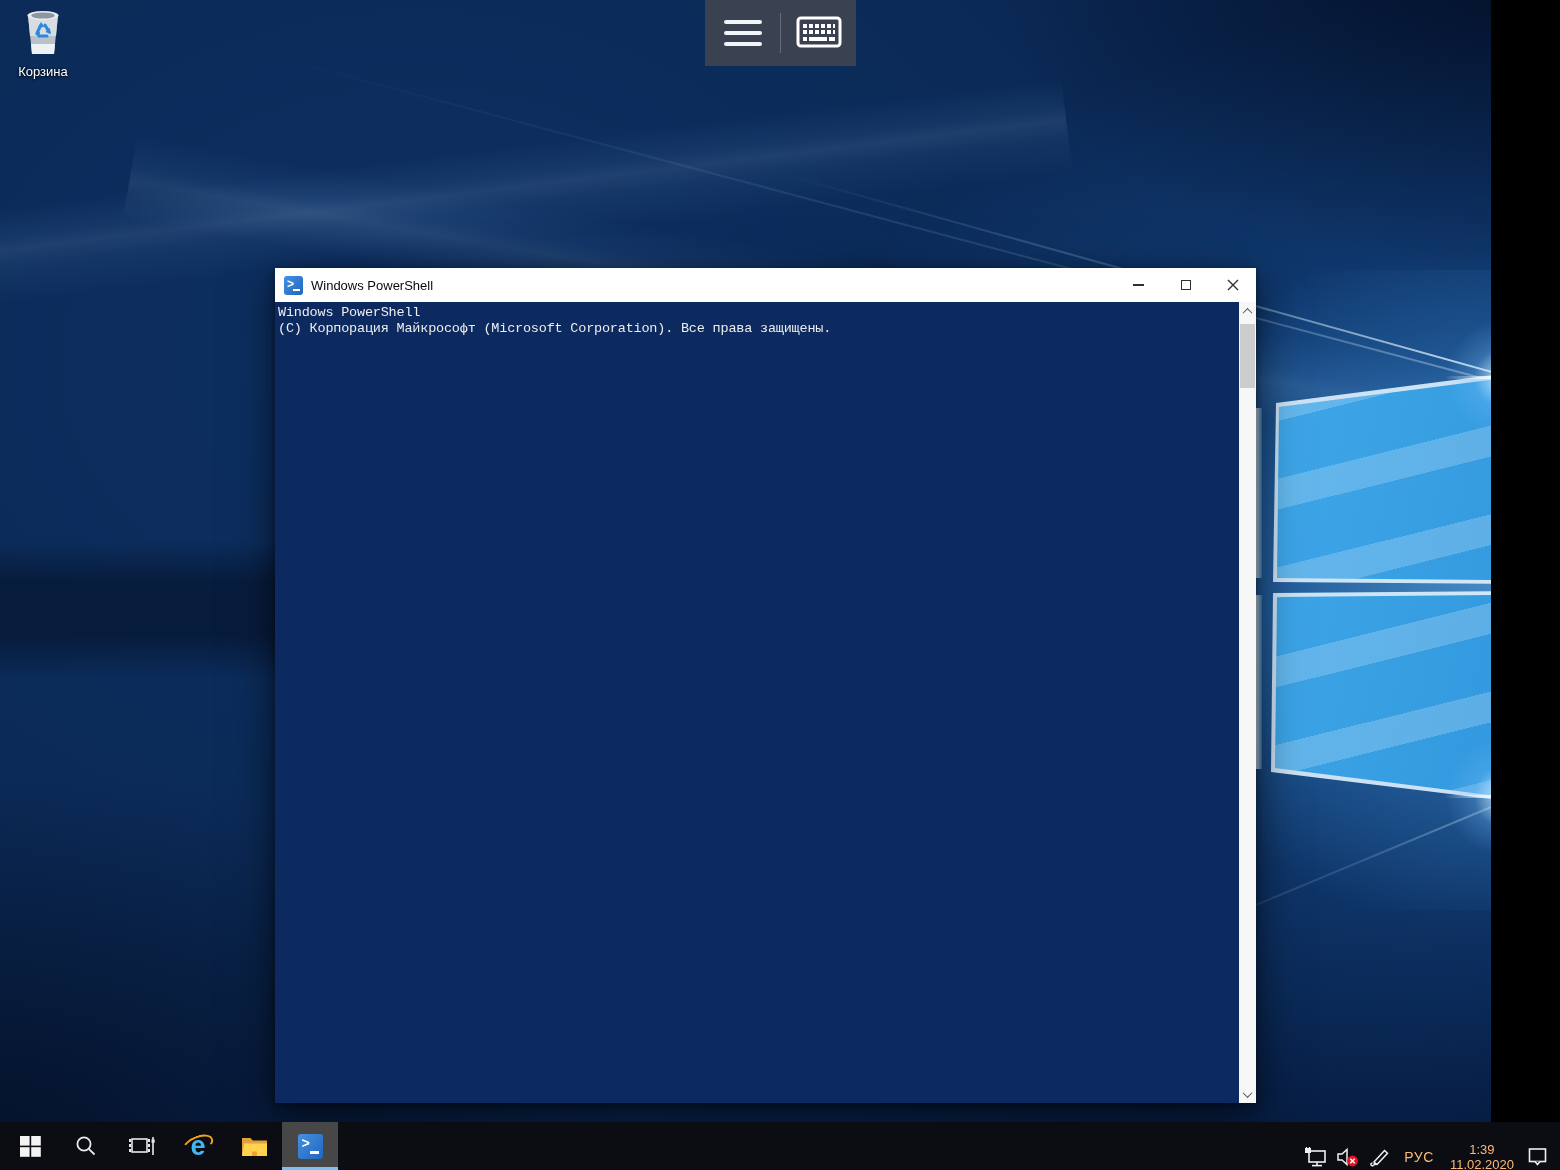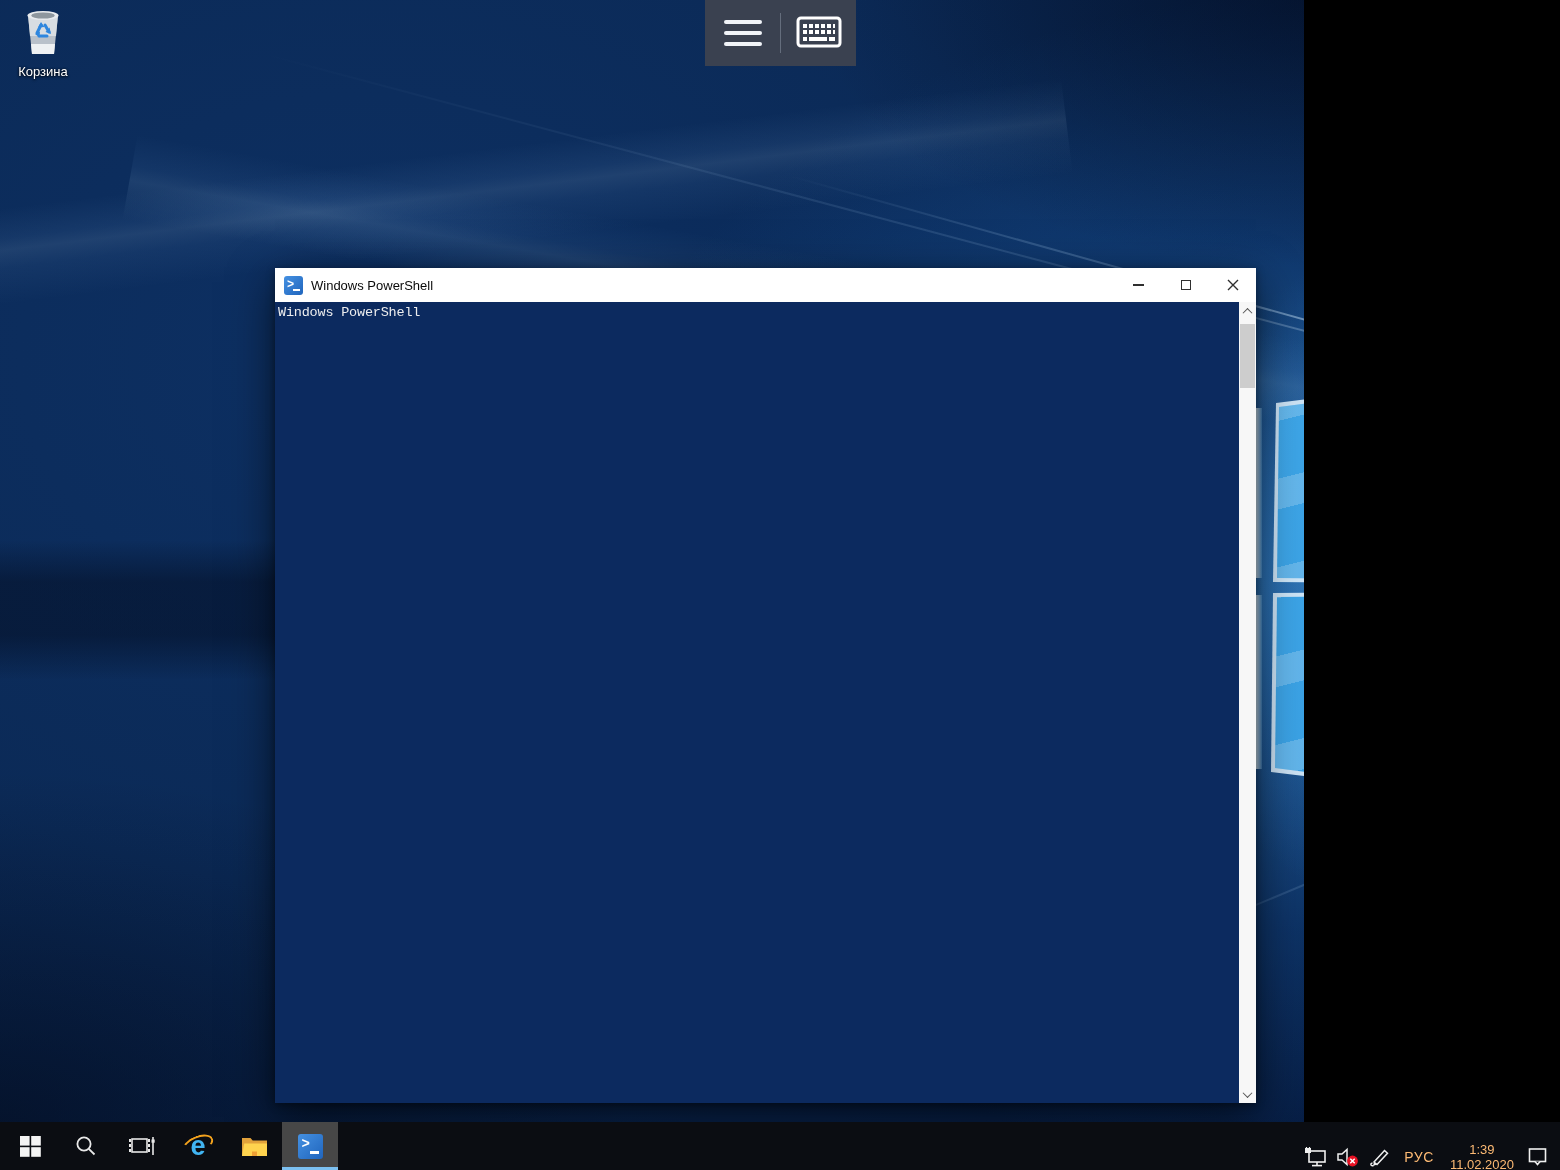--- a/index.html
+++ b/index.html
@@ -1,21 +1,21 @@
 <!DOCTYPE html>
 <html><head>
 <meta charset="utf-8">
 <style>
   * { margin:0; padding:0; box-sizing:border-box; }
   html,body { width:1560px; height:1170px; overflow:hidden; background:#000;
               font-family:"Liberation Sans", sans-serif; }
   .screen { position:relative; width:1560px; height:1170px; overflow:hidden; }
 
   
-  .desktop { position:absolute; left:0; top:0; width:1304px; height:1122px; overflow:hidden;
+  .desktop { position:absolute; left:0; top:0; width:1491px; height:1122px; overflow:hidden;
     background:
       radial-gradient(1050px 820px at 101% 52%, rgba(64,156,232,.58), rgba(28,98,178,.30) 42%, rgba(8,36,88,0) 72%),
       radial-gradient(1500px 1150px at 28% 32%, #0d3063 0%, #0b2a57 46%, #071e44 78%, #05173a 100%);
   }
   .wall-layer { position:absolute; pointer-events:none; }
   .vignette { left:0; top:0; right:0; bottom:0;
     background:
       radial-gradient(900px 500px at 0% 100%, rgba(2,8,22,.55), transparent 70%),
       radial-gradient(700px 380px at 100% 0%, rgba(2,10,28,.55), transparent 70%); }
   .beam-a { left:-180px; top:40px; width:1250px; height:300px; transform:rotate(-7deg);
@@ -215,20 +215,21 @@
           </button>
           <button class="ctrl">
             <svg width="12" height="12" viewBox="0 0 12 12">
               <path d="M1,1 L11,11 M11,1 L1,11" stroke="#2f2f2f" stroke-width="1.4"></path>
             </svg>
           </button>
         </div>
       </div>
       <div class="console">
         <div class="cline">Windows PowerShell</div>
+        <div class="cline">(C) Корпорация Майкрософт (Microsoft Corporation). Все права защищены.</div>
         <div class="cline"></div>
         <div class="scrollbar">
           <div class="sb-btn sb-up">
               <span class="chev-up"></span>
             </div>
           <div class="sb-thumb"></div>
           <div class="sb-btn sb-down">
               <span class="chev-down"></span>
             </div>
         </div>

